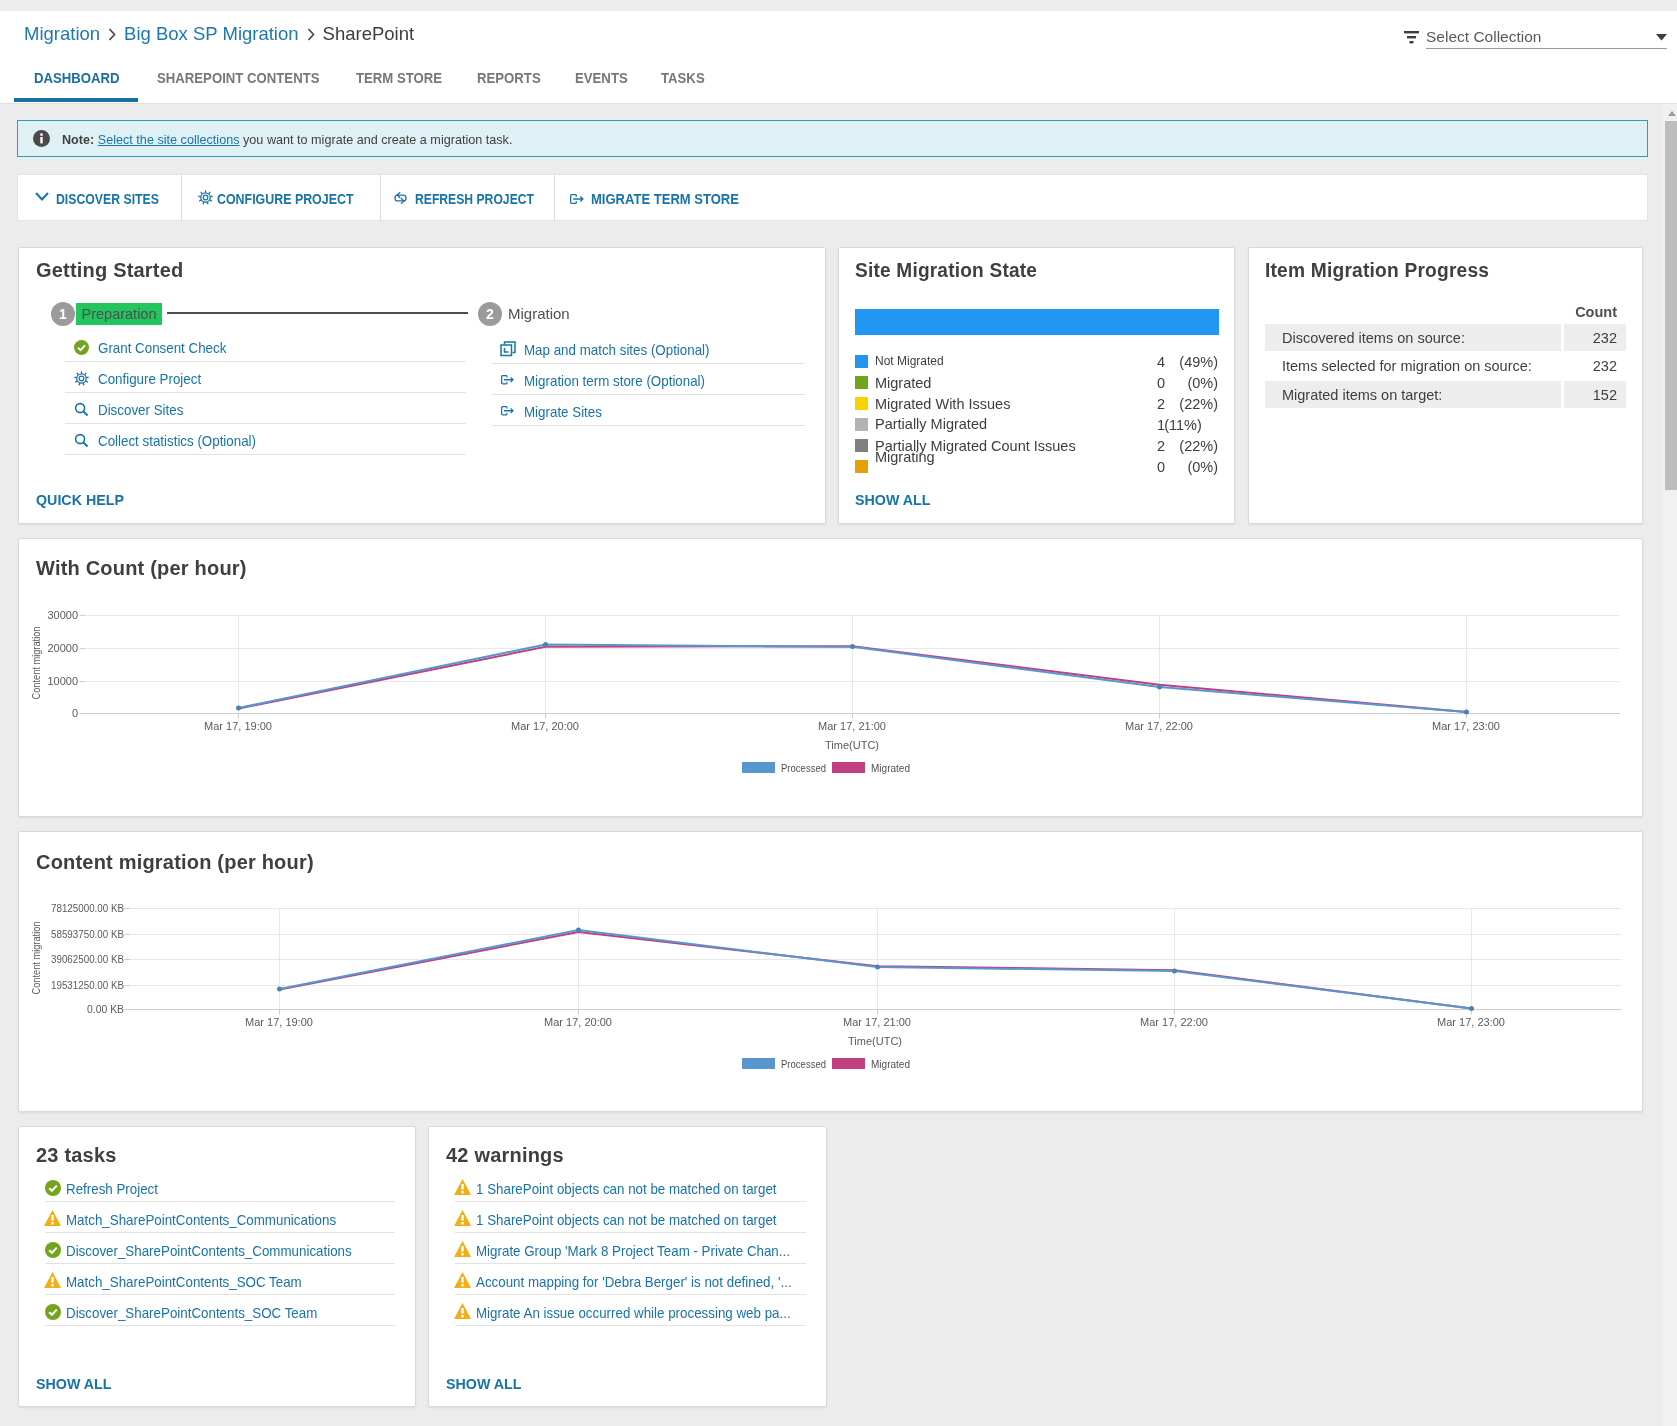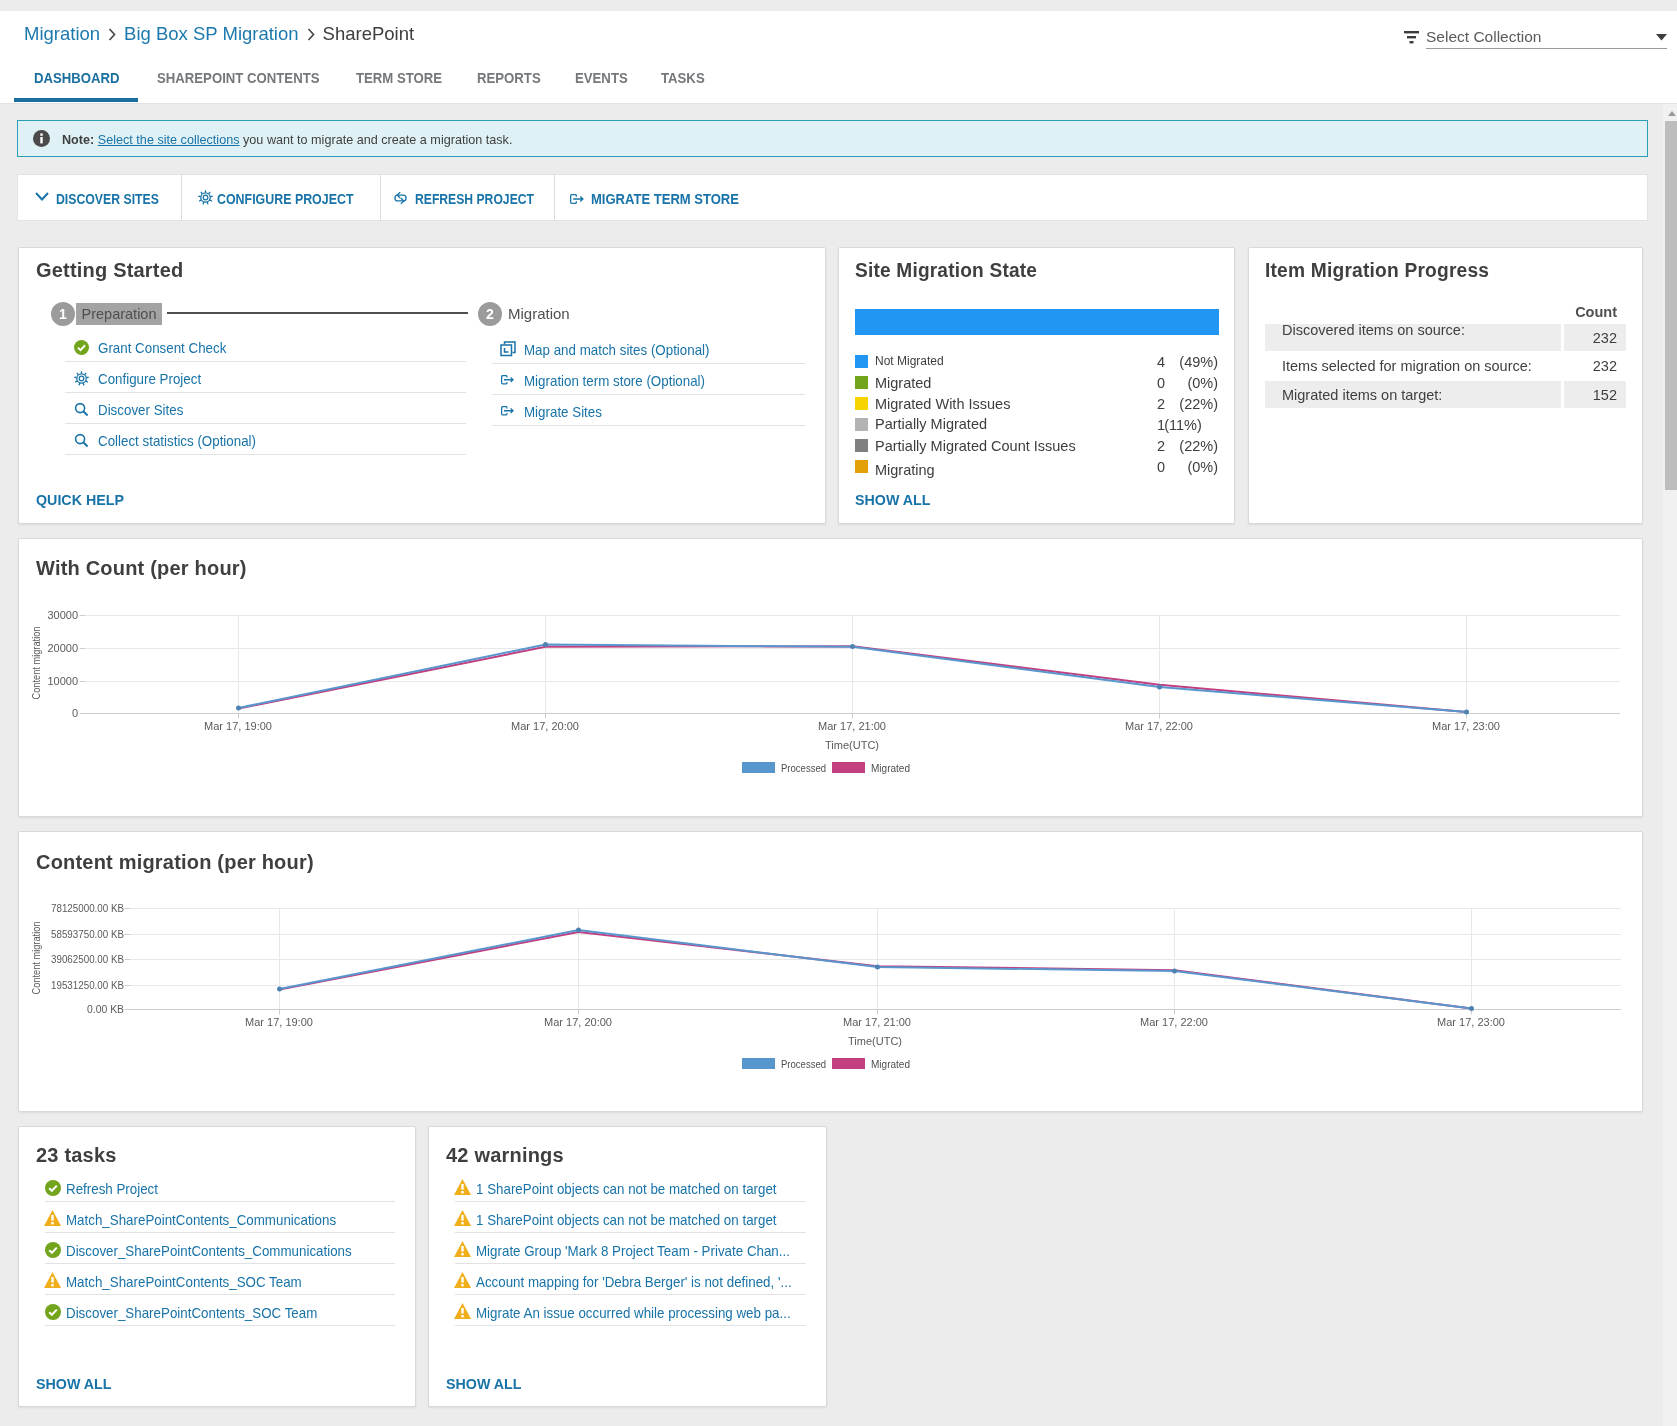--- a/index.html
+++ b/index.html
@@ -107,21 +107,21 @@
       <path d="M6.3 0.65 L1.8 0.65 Q0.65 0.65 0.65 1.8 L0.65 8.2 Q0.65 9.35 1.8 9.35 L6.3 9.35 M6.3 0.65 L6.3 2.7 M6.3 9.35 L6.3 7.3"></path>
       <path d="M3.2 5 L12.6 5 M10.3 2.5 L12.9 5 L10.3 7.5"></path>
     </g>
   </svg>
 </div>
 <div class="abs" style="left:591px;top:190px;font-size:15px;font-weight:bold;color:#1873a8;transform:scaleX(0.869);transform-origin:0 0;">MIGRATE TERM STORE</div>
 
 <div class="card" style="left:18px;top:247px;width:808px;height:277px;"></div>
 <div class="ctitle" style="left:36px;top:259px;">Getting Started</div>
 <div class="abs" style="left:51px;top:302px;width:24px;height:24px;border-radius:50%;background:#9b9b9b;color:#fff;font-size:14px;font-weight:bold;text-align:center;line-height:24px;">1</div>
-<div class="abs" style="left:76px;top:303px;width:86px;height:22px;background:#a3a3a3;font-size:14.5px;color:#4f4f4f;line-height:22px;text-align:center;">Preparation</div>
+<div class="abs" style="left:76px;top:303px;width:86px;height:22px;background:#22c55e;font-size:14.5px;color:#4f4f4f;line-height:22px;text-align:center;">Preparation</div>
 <div class="abs" style="left:167px;top:312px;width:301px;height:2px;background:#4f4f4f;"></div>
 <div class="abs" style="left:478px;top:302px;width:24px;height:24px;border-radius:50%;background:#9b9b9b;color:#fff;font-size:14px;font-weight:bold;text-align:center;line-height:24px;">2</div>
 <div class="abs" style="left:508px;top:305px;font-size:15px;color:#4f4f4f;">Migration</div>
 
 <div class="abs" style="left:74px;top:340px;">
   <svg width="15" height="15" viewBox="0 0 16 16">
       <circle cx="8" cy="8" r="8" fill="#72a41c"></circle>
       <path d="M4.2 8.2 L6.9 10.8 L11.8 5.6" stroke="#fff" stroke-width="2" fill="none"></path>
     </svg>
 </div>
@@ -215,31 +215,31 @@
 <div class="abs" style="left:1148px;top:396px;width:70px;font-size:14.5px;color:#3d3d3d;text-align:right;">(22%)</div>
 <div class="abs" style="left:855px;top:418px;width:13px;height:13px;background:#b3b3b3;"></div>
 <div class="abs" style="left:875px;top:416px;font-size:14.5px;color:#3d3d3d;">Partially Migrated</div>
 <div class="abs" style="left:1135px;top:417px;width:30px;font-size:14.5px;color:#3d3d3d;text-align:right;">1</div>
 <div class="abs" style="left:1148px;top:417px;width:70px;font-size:14.5px;color:#3d3d3d;text-align:center;">(11%)</div>
 <div class="abs" style="left:855px;top:439px;width:13px;height:13px;background:#808080;"></div>
 <div class="abs" style="left:875px;top:438px;font-size:14.5px;color:#3d3d3d;">Partially Migrated Count Issues</div>
 <div class="abs" style="left:1135px;top:438px;width:30px;font-size:14.5px;color:#3d3d3d;text-align:right;">2</div>
 <div class="abs" style="left:1148px;top:438px;width:70px;font-size:14.5px;color:#3d3d3d;text-align:right;">(22%)</div>
 <div class="abs" style="left:855px;top:460px;width:13px;height:13px;background:#e3a008;"></div>
-<div class="abs" style="left:875px;top:462px;font-size:14.5px;color:#3d3d3d;">Migrating</div>
+<div class="abs" style="left:875px;top:449px;font-size:14.5px;color:#3d3d3d;">Migrating</div>
 <div class="abs" style="left:1135px;top:459px;width:30px;font-size:14.5px;color:#3d3d3d;text-align:right;">0</div>
 <div class="abs" style="left:1148px;top:459px;width:70px;font-size:14.5px;color:#3d3d3d;text-align:right;">(0%)</div>
 <div class="showall" style="left:855px;top:491px;">SHOW ALL</div>
 
 <div class="card" style="left:1248px;top:247px;width:395px;height:277px;"></div>
 <div class="ctitle" style="left:1265px;top:259px;transform:scaleX(0.96);transform-origin:0 0;">Item Migration Progress</div>
 <div class="abs" style="left:1497px;top:304px;width:120px;font-size:14.5px;color:#4f4f4f;text-align:right;font-weight:bold;">Count</div>
 <div class="abs" style="left:1265px;top:324px;width:296px;height:27px;background:#ededed;"></div>
 <div class="abs" style="left:1564px;top:324px;width:62px;height:27px;background:#ededed;"></div>
-<div class="abs" style="left:1282px;top:322px;font-size:14.5px;color:#3f3f3f;text-align:right;">Discovered items on source:</div>
+<div class="abs" style="left:1282px;top:330px;font-size:14.5px;color:#3f3f3f;text-align:right;">Discovered items on source:</div>
 <div class="abs" style="left:1497px;top:330px;width:120px;font-size:14.5px;color:#3f3f3f;text-align:right;">232</div>
 <div class="abs" style="left:1282px;top:358px;font-size:14.5px;color:#3f3f3f;">Items selected for migration on source:</div>
 <div class="abs" style="left:1497px;top:358px;width:120px;font-size:14.5px;color:#3f3f3f;text-align:right;">232</div>
 <div class="abs" style="left:1265px;top:381px;width:296px;height:27px;background:#ededed;"></div>
 <div class="abs" style="left:1564px;top:381px;width:62px;height:27px;background:#ededed;"></div>
 <div class="abs" style="left:1282px;top:387px;font-size:14.5px;color:#3f3f3f;">Migrated items on target:</div>
 <div class="abs" style="left:1497px;top:387px;width:120px;font-size:14.5px;color:#3f3f3f;text-align:right;">152</div>
 
 <div class="card" style="left:18px;top:538px;width:1625px;height:279px;"></div>
 <div class="ctitle" style="left:36px;top:557px;">With Count (per hour)</div>

